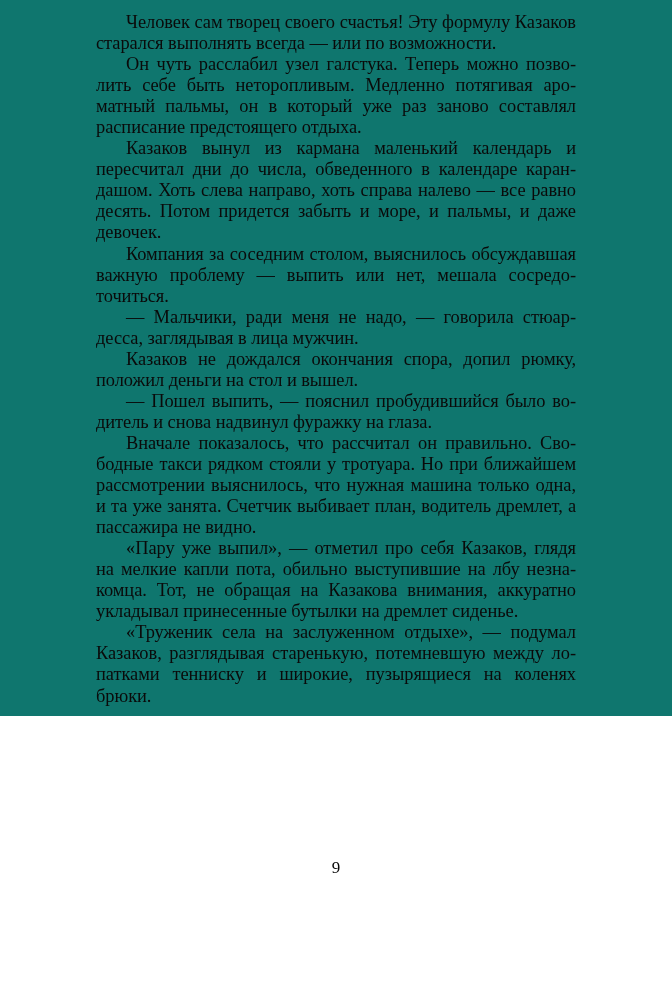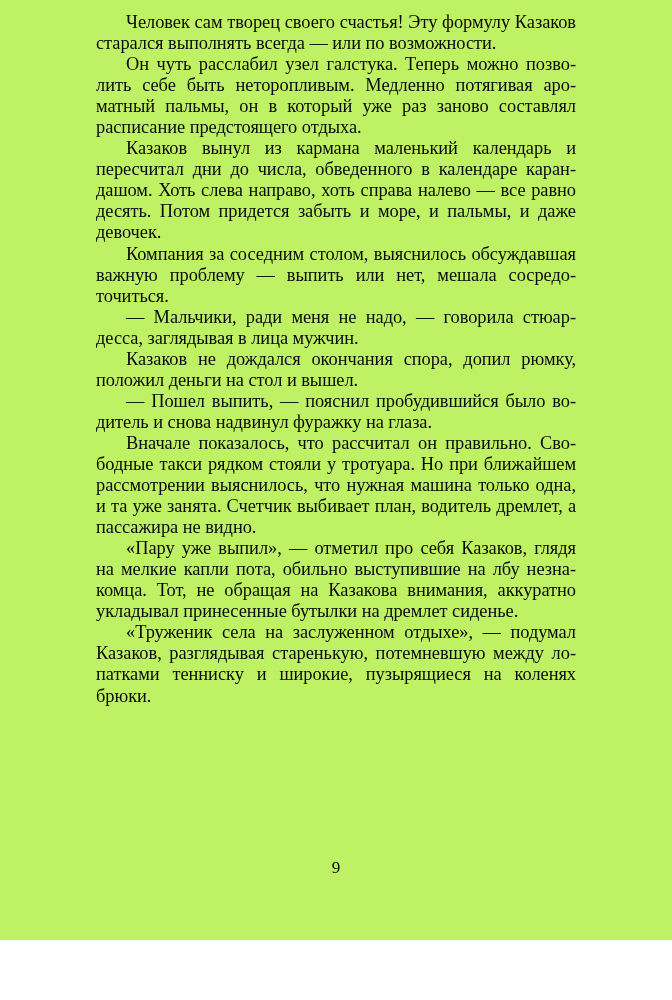--- a/index.html
+++ b/index.html
@@ -16,22 +16,22 @@
     font-family: "Liberation Serif", "DejaVu Serif", serif;
     color: #0a0a0a;
     -webkit-font-smoothing: antialiased;
   }
 
   #page {
     position: absolute;
     left: 0;
     top: 0;
     width: 672px;
-    height: 940px;
-    background: #bef264;
+    height: 716px;
+    background: #0f766e;
   }
 
   #text-block {
     position: absolute;
     left: 96px;
     top: 12px;
     width: 480px;
   }
 
   .para {

